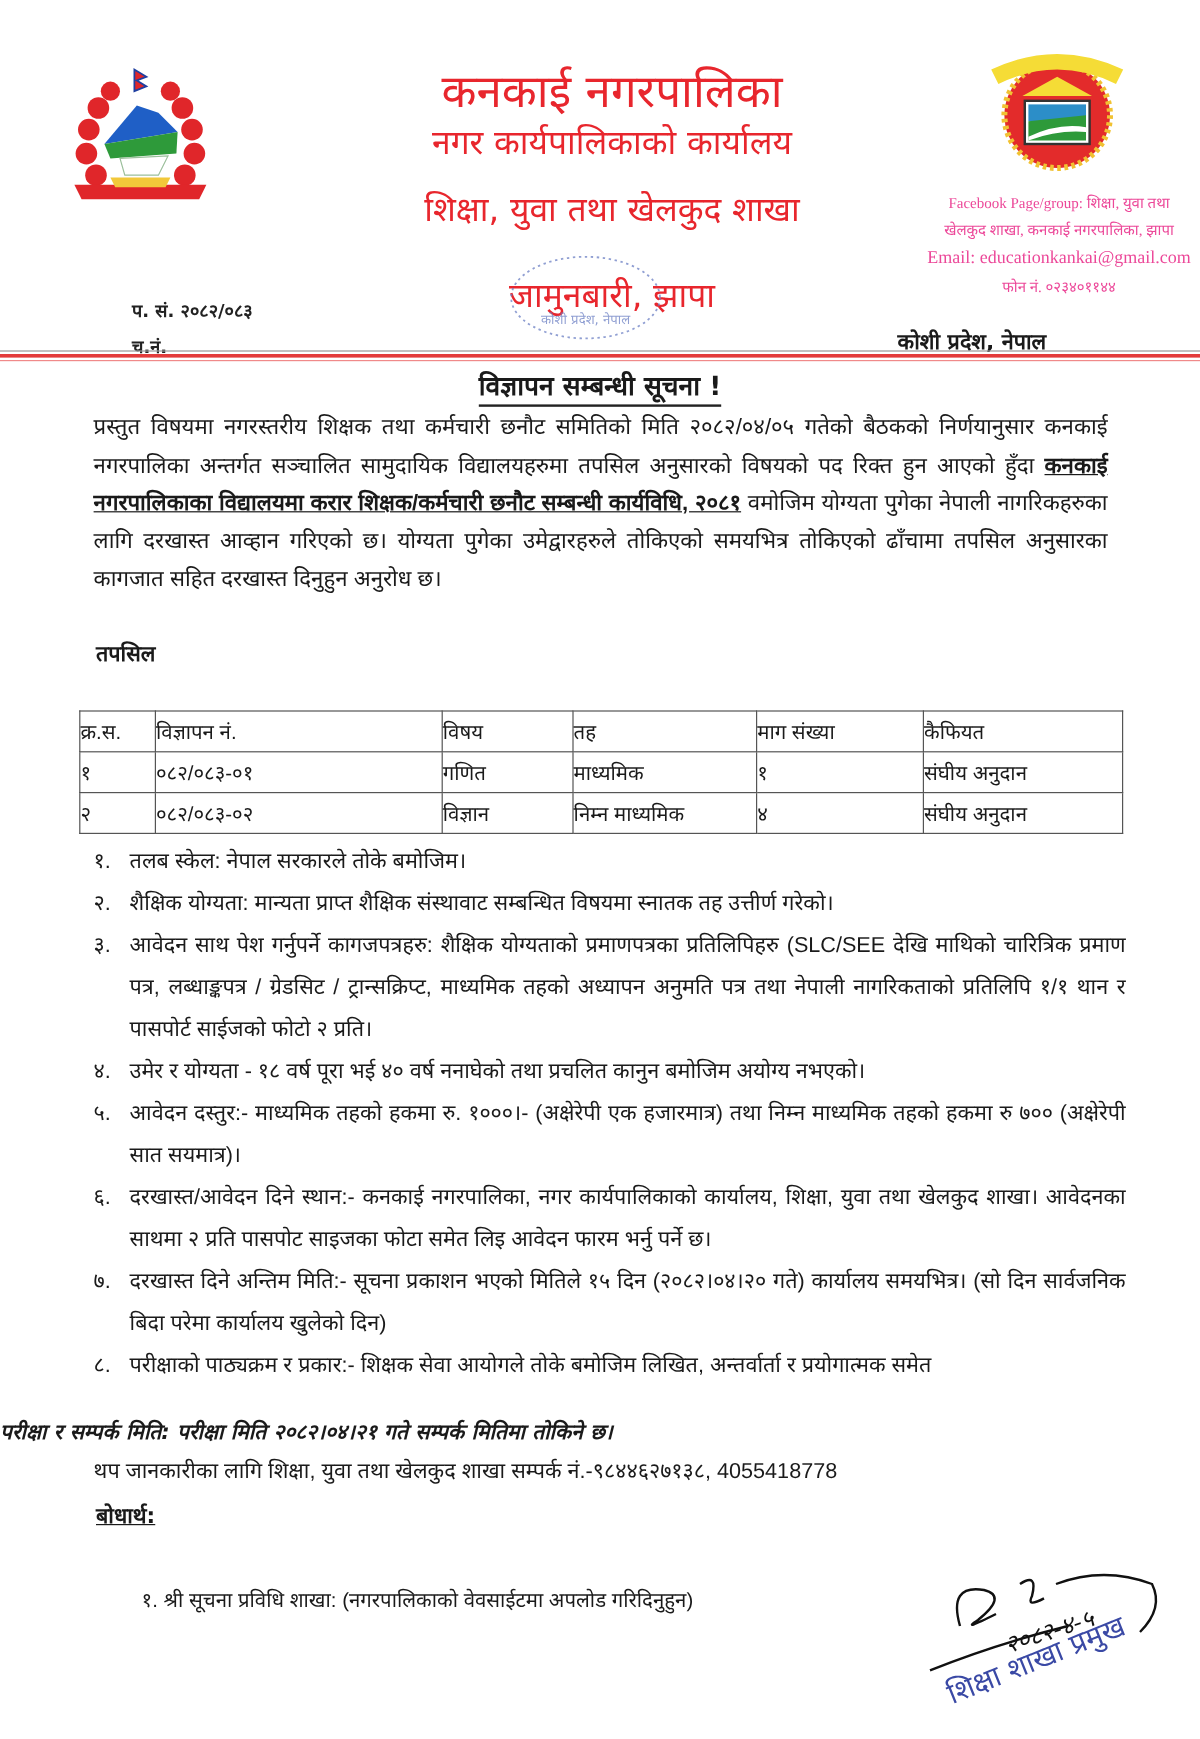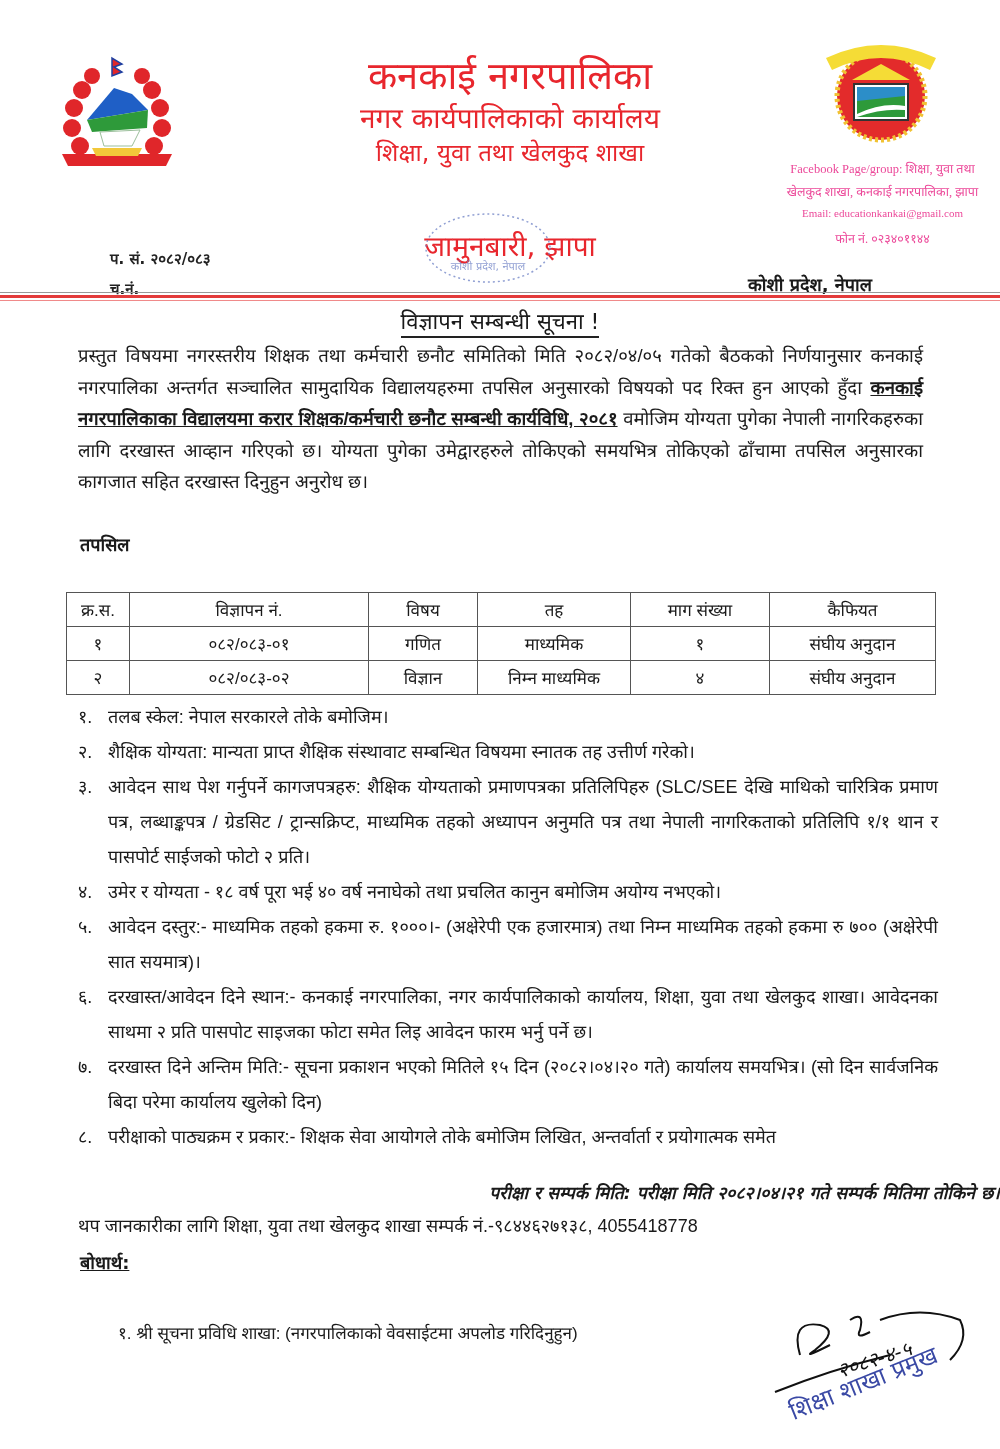--- a/index.html
+++ b/index.html
@@ -8,57 +8,57 @@
     font-family: "DejaVu Sans", "Liberation Sans", sans-serif; color: #1a1a1a;
   }
   .abs { position: absolute; }
   
   .org-line {
     position: absolute; left: 300px; width: 420px; text-align: center;
     color: #e8262d; font-family: "DejaVu Sans", sans-serif; white-space: nowrap;
   }
   .org1 { top: 48px; font-size: 38px; }
   .org2 { top: 98px; font-size: 28px; }
-  .org3 { top: 135px; font-size: 24px; }
+  .org3 { top: 154px; font-size: 28px; }
   .org4 { top: 190px; font-size: 28px; margin-top: 36px; }
   .contact { position: absolute; right: 0; width: 235px; text-align: center; font-family: "Liberation Serif", serif; color: #ec4899; white-space: nowrap; overflow: hidden; }
   .c1 { top: 160px; font-size: 12.5px; }
   .c2 { top: 183px; font-size: 12.5px; }
-  .c3 { top: 207px; font-size: 11px; }
+  .c3 { top: 207px; font-size: 15px; }
   .c4 { top: 230px; font-size: 12.5px; }
   .ref { position: absolute; left: 78px; font-size: 15px; font-weight: bold; color:#222;margin-left:32px; }
   .ref1 { top: 248px; }
   .ref2 { top: 278px; }
   .province { position: absolute; top: 272px; left: 748px; font-size: 18px; font-weight: bold; }
   .rule-red { position: absolute; left: 0; width: 1000px; top: 295px; height: 3px; background: #e33b3b; }
   .rule-red2 { position: absolute; left: 0; width: 1000px; top: 300px; height: 1px; background: #f08a8a; }
   .rule-gray { position: absolute; left: 0; width: 1000px; top: 292px; height: 1px; background: #999; }
 
   
   .stamp { position: absolute; left: 418px; top: 208px; width: 140px; height: 80px; color: #6b7fc4; opacity: 0.75; }
 
   
-  .title { position: absolute; top: 305px; left: 0; width: 1000px; text-align: center; font-size: 22px; font-weight: normal; }
+  .title { position: absolute; top: 305px; left: 0; width: 1000px; text-align: center; font-size: 22px; font-weight: bold; }
   .title span { border-bottom: 2px solid #222; padding-bottom: 2px; }
 
   .para { position: absolute; left: 78px; width: 845px; font-family: "Liberation Sans", sans-serif; font-size: 18.5px; line-height: 31.5px; text-align: justify; }
   .p-intro { top: 340px; }
   .bold-u { font-weight: bold; text-decoration: underline; }
 
   .tapsil { position: absolute; left: 80px; top: 532px; font-size: 18px; font-weight: bold; }
 
   table.vac { position: absolute; left: 66px; top: 592px; width: 870px; border-collapse: collapse; font-family: "Liberation Sans", sans-serif; font-size: 17px; }
-  table.vac td, table.vac th { border: 1px solid #555; text-align: center; height: 33px; padding: 0; font-weight: normal; }
+  table.vac td, table.vac th { border: 1px solid #555; text-align: left; height: 33px; padding: 0; font-weight: normal; }
 
   .items { position: absolute; left: 78px; top: 700px; width: 860px; font-family: "Liberation Sans", sans-serif; font-size: 18px; line-height: 35px; }
   .item { display: flex; }
   .item .num { width: 30px; flex: none; }
   .item .txt { flex: 1; text-align: justify; }
 
-  .exam { position: absolute; top: 1180px; left: 0; width: 1000px; text-align: right; font-size: 17.5px; font-weight: bold; font-style: italic; }
+  .exam { position: absolute; top: 1180px; left: 0; width: 1000px; text-align: left; font-size: 17.5px; font-weight: bold; font-style: italic; }
   .more { position: absolute; top: 1213px; left: 78px; font-size: 18px; font-family: "Liberation Sans", sans-serif; }
   .bodh { position: absolute; top: 1250px; left: 80px; font-size: 18px; font-weight: bold; text-decoration: underline; }
   .cc { position: absolute; top: 1285px; left: 118px; font-size: 17px; font-family: "Liberation Sans", sans-serif; margin-top: 36px; }
 
   .sign-role { position: absolute; left: 790px; top: 1395px; font-size: 24px; color: #3a49a5; transform: rotate(-22deg); transform-origin: left center; white-space: nowrap; }
 </style>
 </head>
 <body>
 
 <svg class="abs" style="left:52px; top:50px;" width="130" height="130" viewBox="0 0 130 130">

